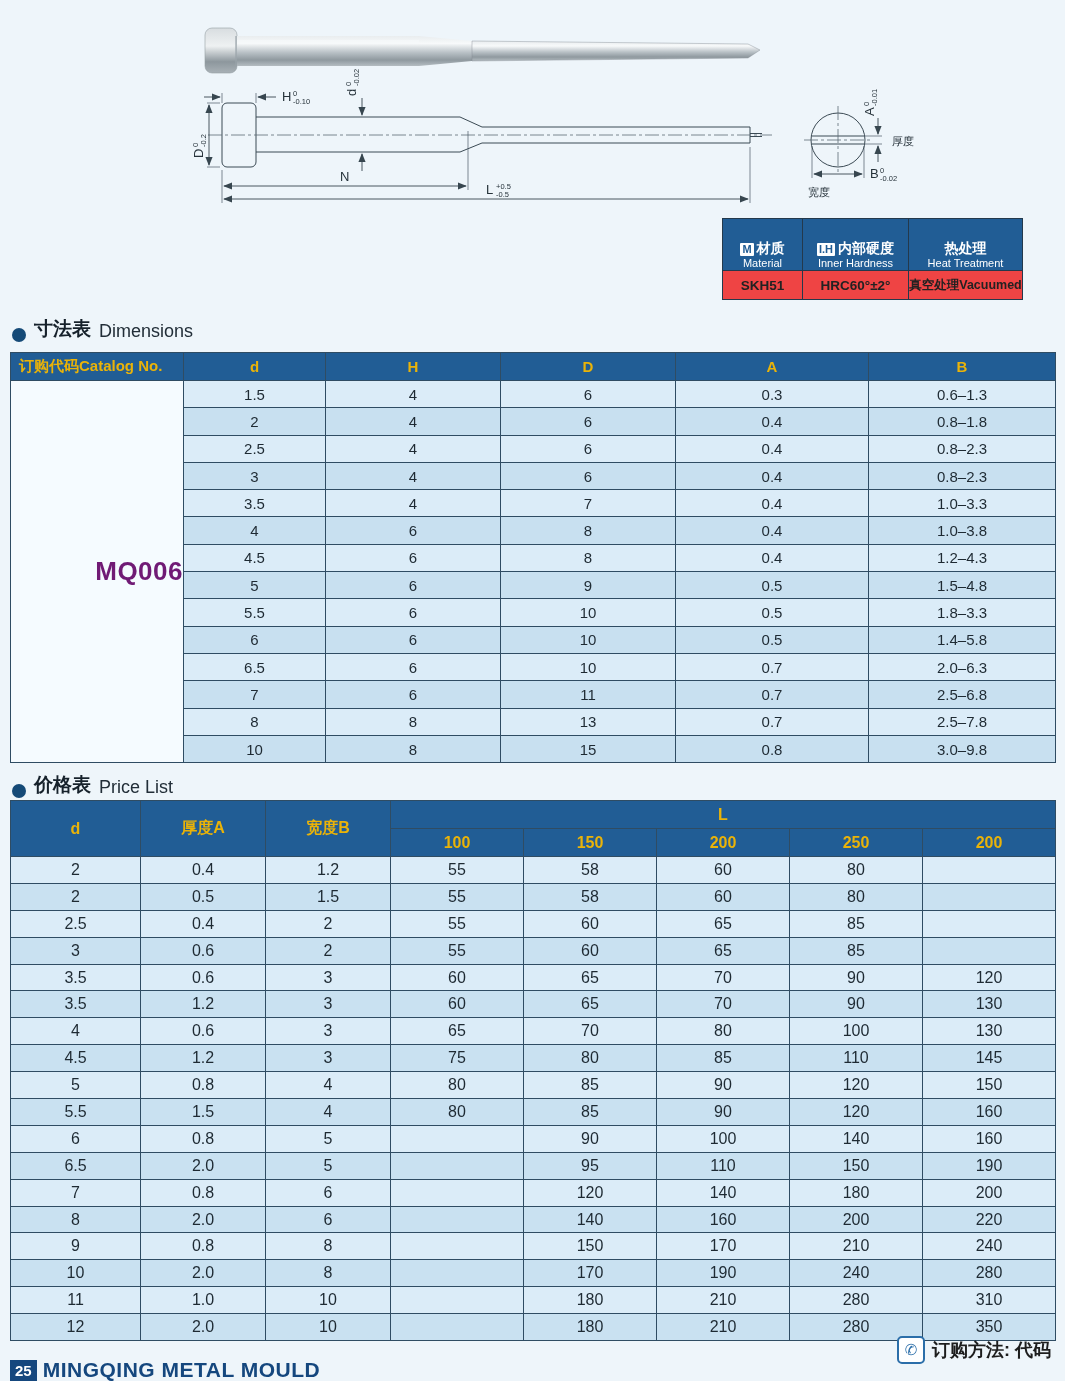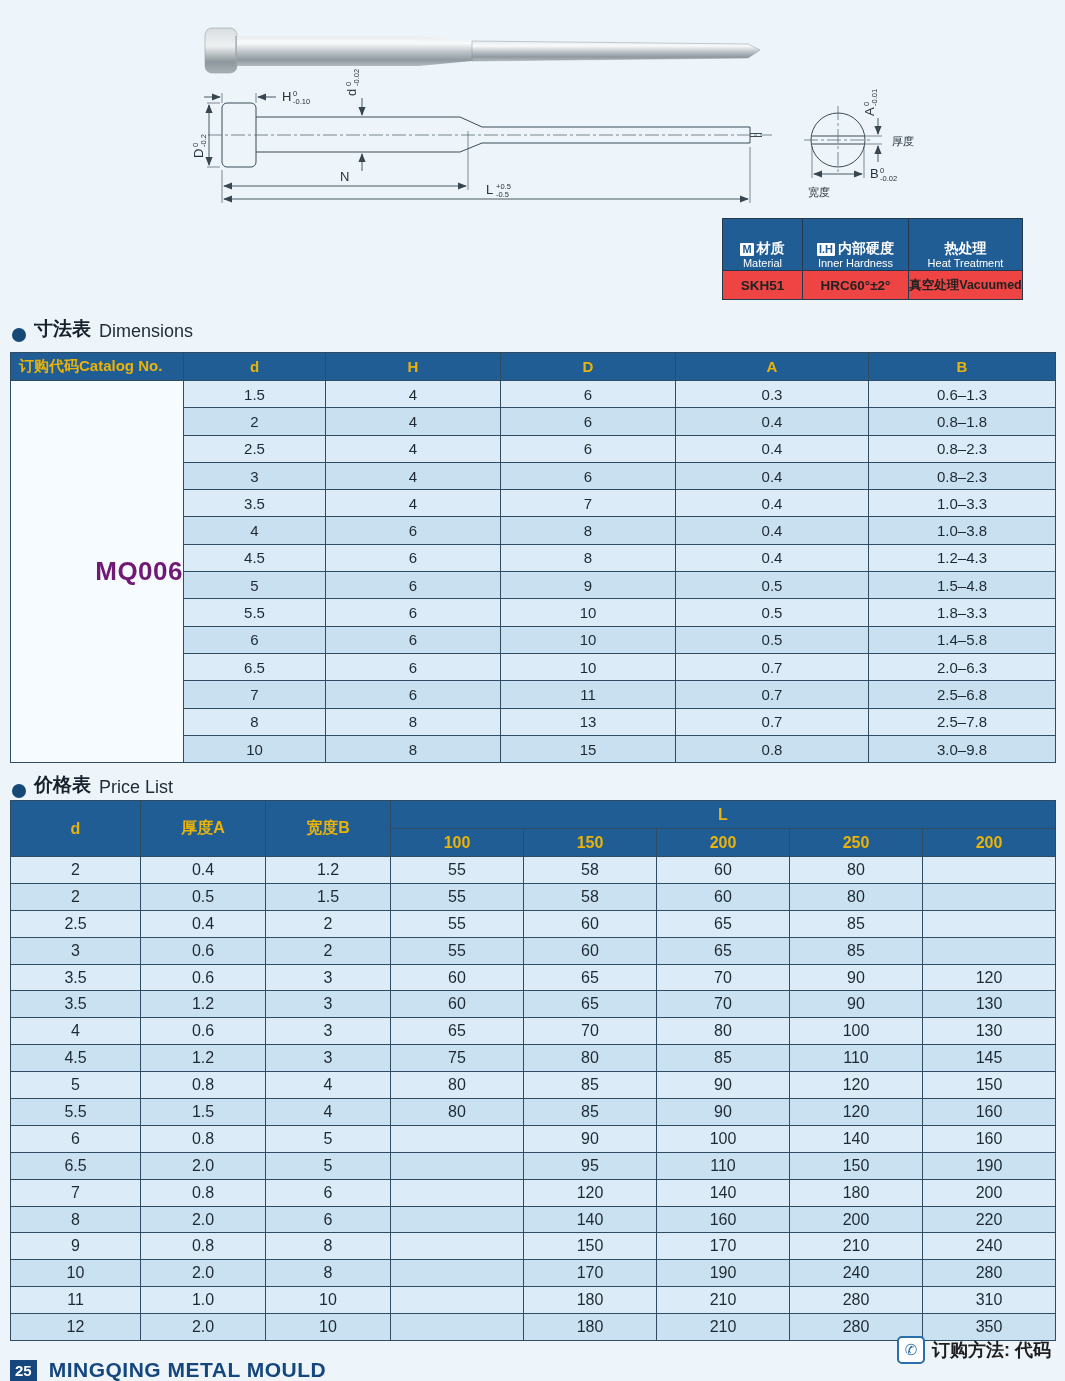--- a/index.html
+++ b/index.html
@@ -50,21 +50,21 @@
   #price tbody tr:nth-child(even) td{background:#c9e1f1;}
   
   #order-line{position:absolute;top:1336px;right:14px;display:flex;align-items:center;gap:7px;}
   .phone-box{width:24px;height:24px;border:2px solid #2b6ea9;border-radius:5px;background:#fff;
              display:flex;align-items:center;justify-content:center;font-size:15px;color:#2b6ea9;}
   .order-text{font-size:18px;font-weight:bold;color:#1d1d1d;}
   .obox{display:inline-block;border:2px solid #3a3a3a;padding:0 4px;font-size:16px;font-weight:bold;
         color:#1d1d1d;line-height:20px;margin:0 1px;background:#fff;}
   .obox.filled{background:#bcc7cf;}
   .oplus{font-size:18px;font-weight:bold;color:#1d1d1d;margin:0 1px;}
-  #brand{position:absolute;top:1358px;left:10px;display:flex;align-items:center;gap:12px;}
+  #brand{position:absolute;top:1358px;left:10px;display:flex;align-items:center;gap:6px;}
   .brand-num{background:#15477e;color:#fff;font-size:15px;font-weight:bold;padding:2px 5px;}
   .brand-name{font-size:21px;font-weight:bold;color:#15477e;letter-spacing:0.5px;}
 </style>
 </head>
 <body>
 
 <div id="page">
 
   <svg id="drawing" width="1065" height="310" viewBox="0 0 1065 310">
     <defs>

